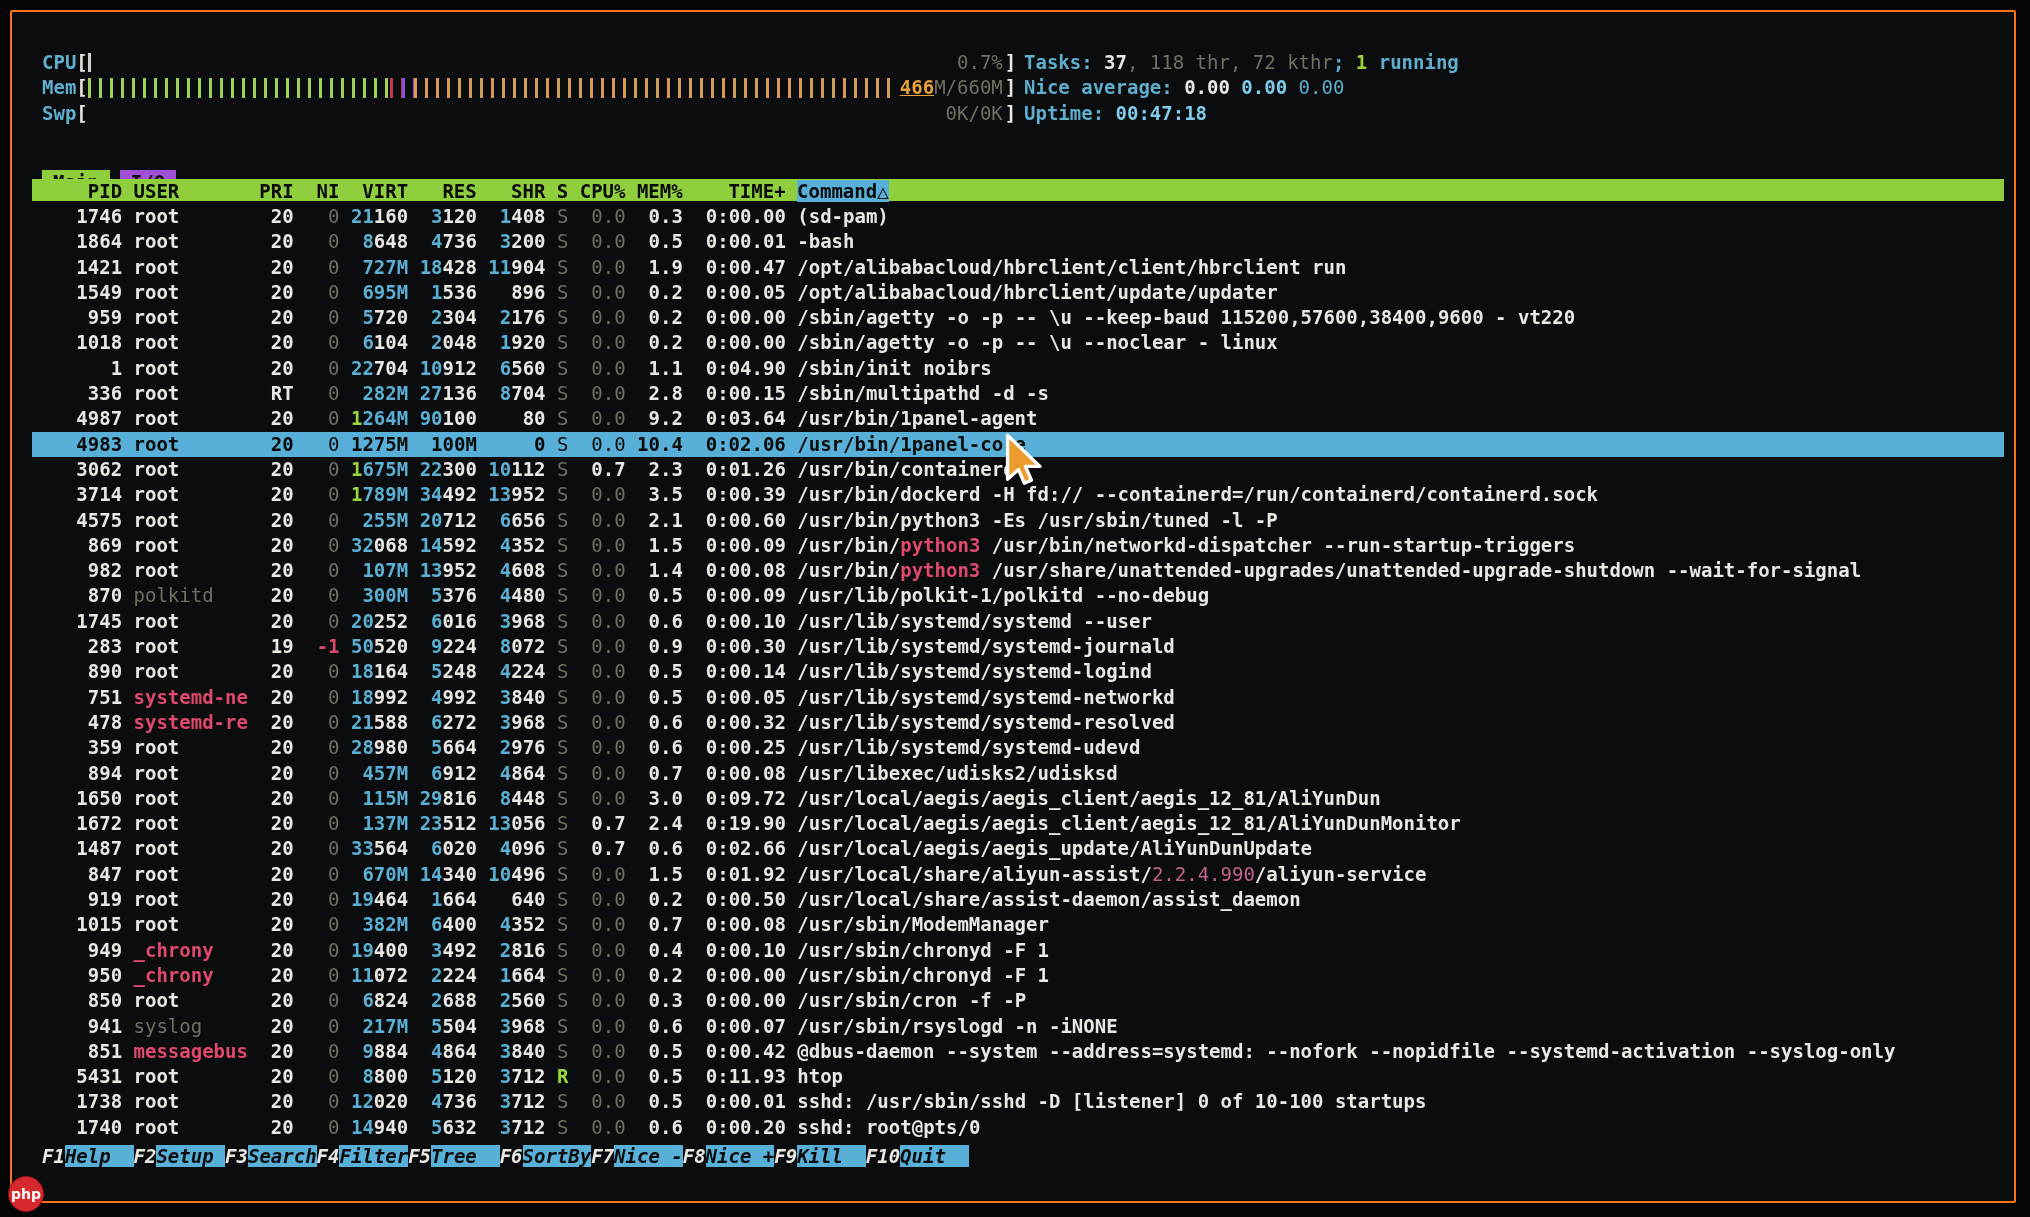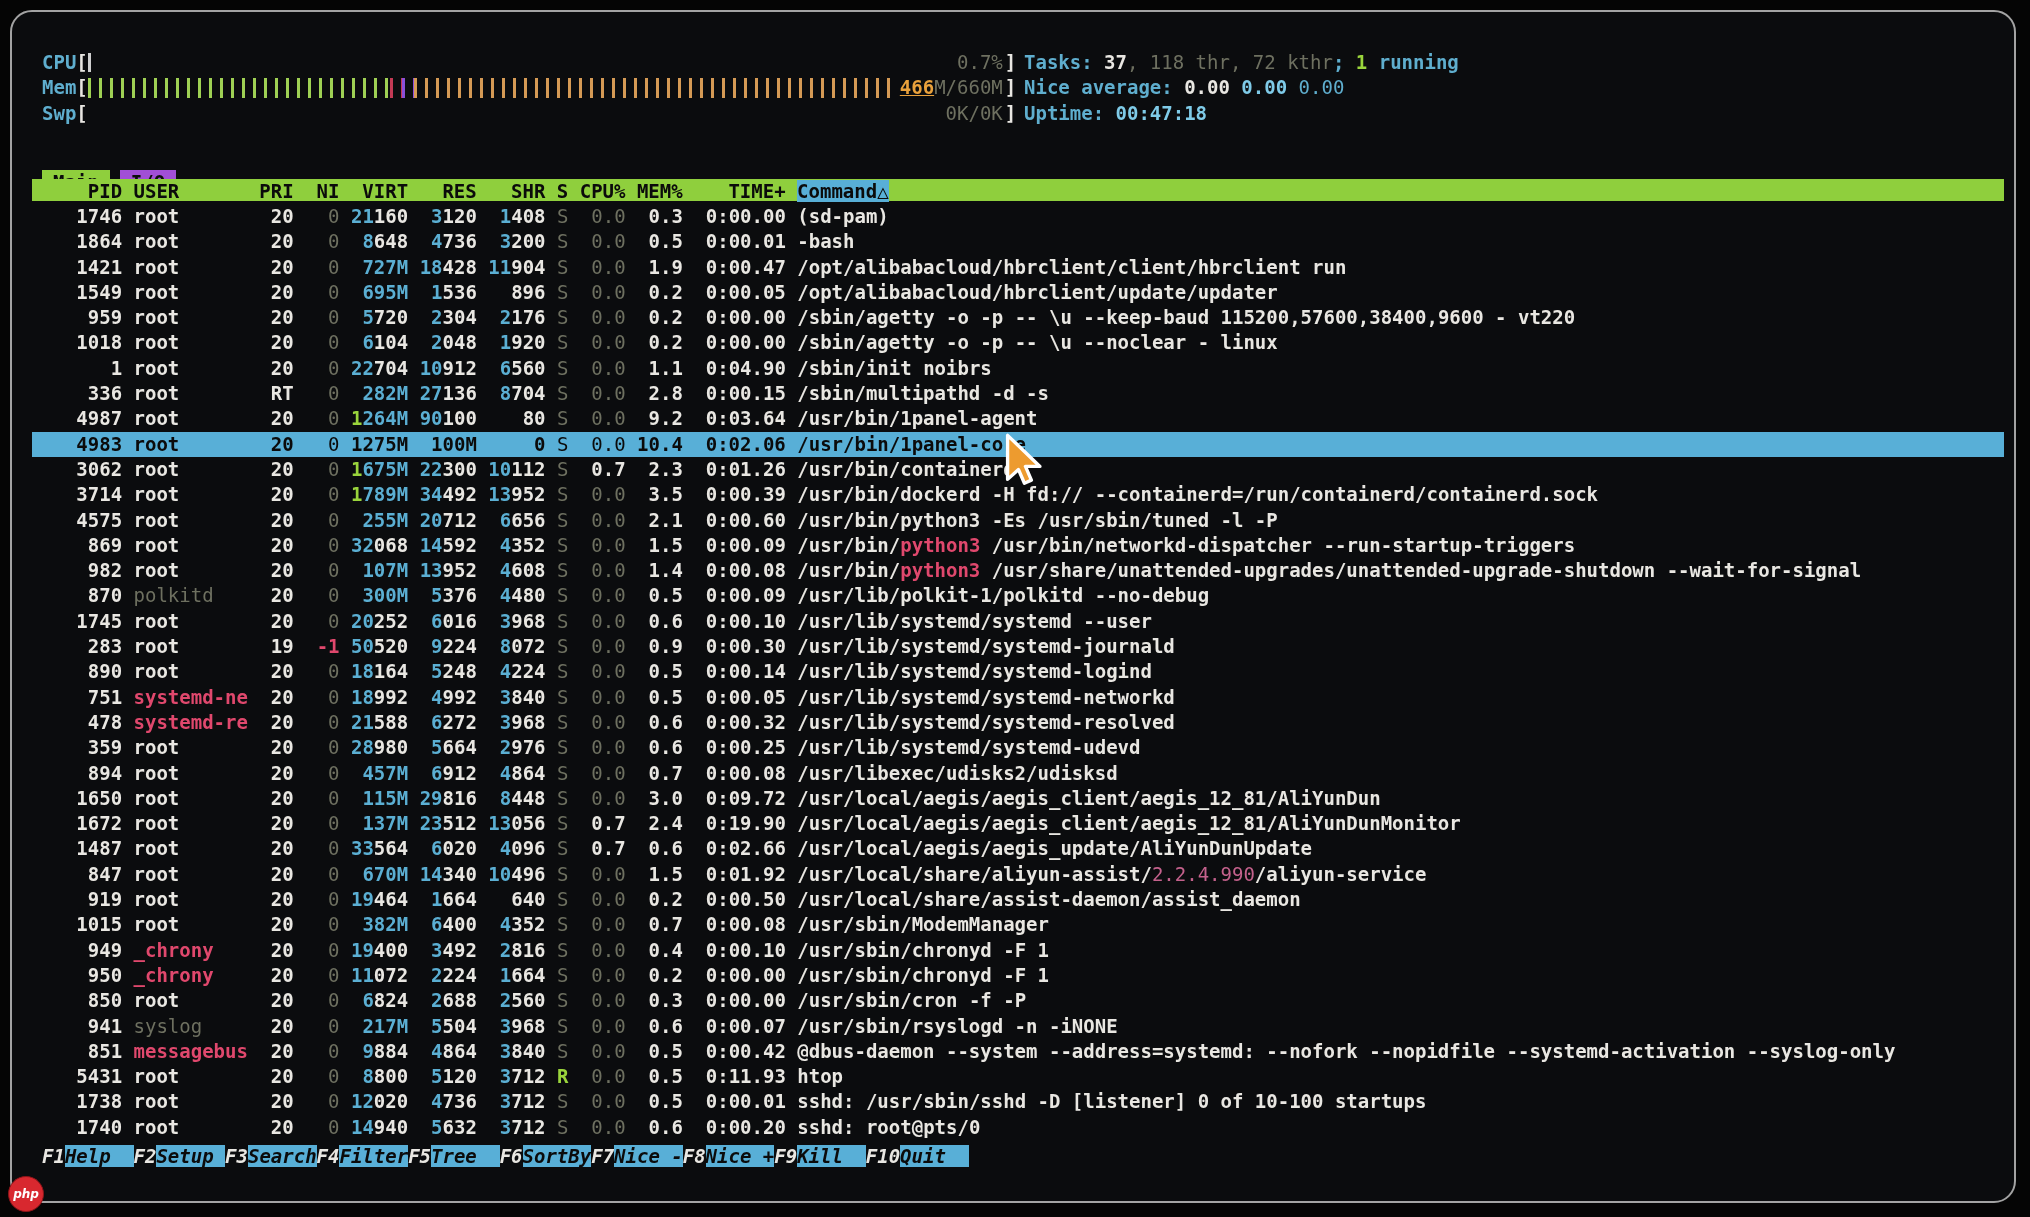--- a/index.html
+++ b/index.html
@@ -1,19 +1,19 @@
 <!DOCTYPE html>
 <html style="--white: #E9E7E2; --dim: #6E7060; --cyanlabel: #5FAECE; --cyannum: #5BAFD3; --cyanbright: #7FCBE8; --cyanbg: #58AFD7; --green: #9AD53C; --greenbar: #8FCF3D; --purple: #A14FD6; --red: #E0486D; --pink: #C4618C; --orangetext: #E9A13C; --orangebar: #D59A55; --redbar: #C43A55; --purplebar: #8B4FD8; --memgreen: #9FD154; --cpubar: #CFCFCF;"><head>
 <meta charset="utf-8">
 <style>
   html,body{margin:0;padding:0;background:#000;}
   .screen{position:relative;width:2030px;height:1217px;background:#050505;overflow:hidden;
           font-family:"DejaVu Sans Mono",monospace;}
   .term{position:absolute;left:10px;top:10px;width:2006px;height:1193px;background:#0B0C0E;
-        border:2px solid #a3a3a3;border-radius:22px;box-sizing:border-box;}
+        border:2px solid #f97316;border-radius:2px;box-sizing:border-box;}
   .content{position:absolute;left:20px;top:0;width:1972px;height:100%;
            font-size:19px;line-height:25.3px;color:var(--white);}
   .content span{white-space:pre;}
 
   
   .meters{position:absolute;left:10px;top:38px;}
   .meter-row{display:flex;height:25.3px;font-weight:700;}
   .mlabel{color:var(--cyanlabel);}
   .mbracket{color:var(--white);}
   .mbar{position:relative;width:917px;height:25.3px;}
@@ -54,21 +54,21 @@
 
   
   .fbar{position:absolute;left:10px;top:1132px;height:25.3px;white-space:pre;font-weight:700;font-style:italic;}
   .fkey{color:var(--white);}
   .flabel{background:var(--cyanbg);color:#0B0B0B;}
 
   
   .cursor{position:absolute;left:1005px;top:433px;}
   .php-badge{position:absolute;left:8px;top:1176px;width:34px;height:34px;border-radius:50%;
              background:#D8282F;border:1px solid #8d1418;display:flex;align-items:center;justify-content:center;
-             color:#fff;font-family:"DejaVu Sans",sans-serif;font-style:italic;font-weight:700;font-size:12px;}
+             color:#fff;font-family:"DejaVu Sans",sans-serif;font-weight:700;font-size:14px;}
 </style>
 </head>
 <body>
 
 <div class="screen">
   <div class="term">
     <div class="content">
       <div class="meters" id="meters">
           <div class="meter-row">
             <span class="mlabel">CPU</span>

